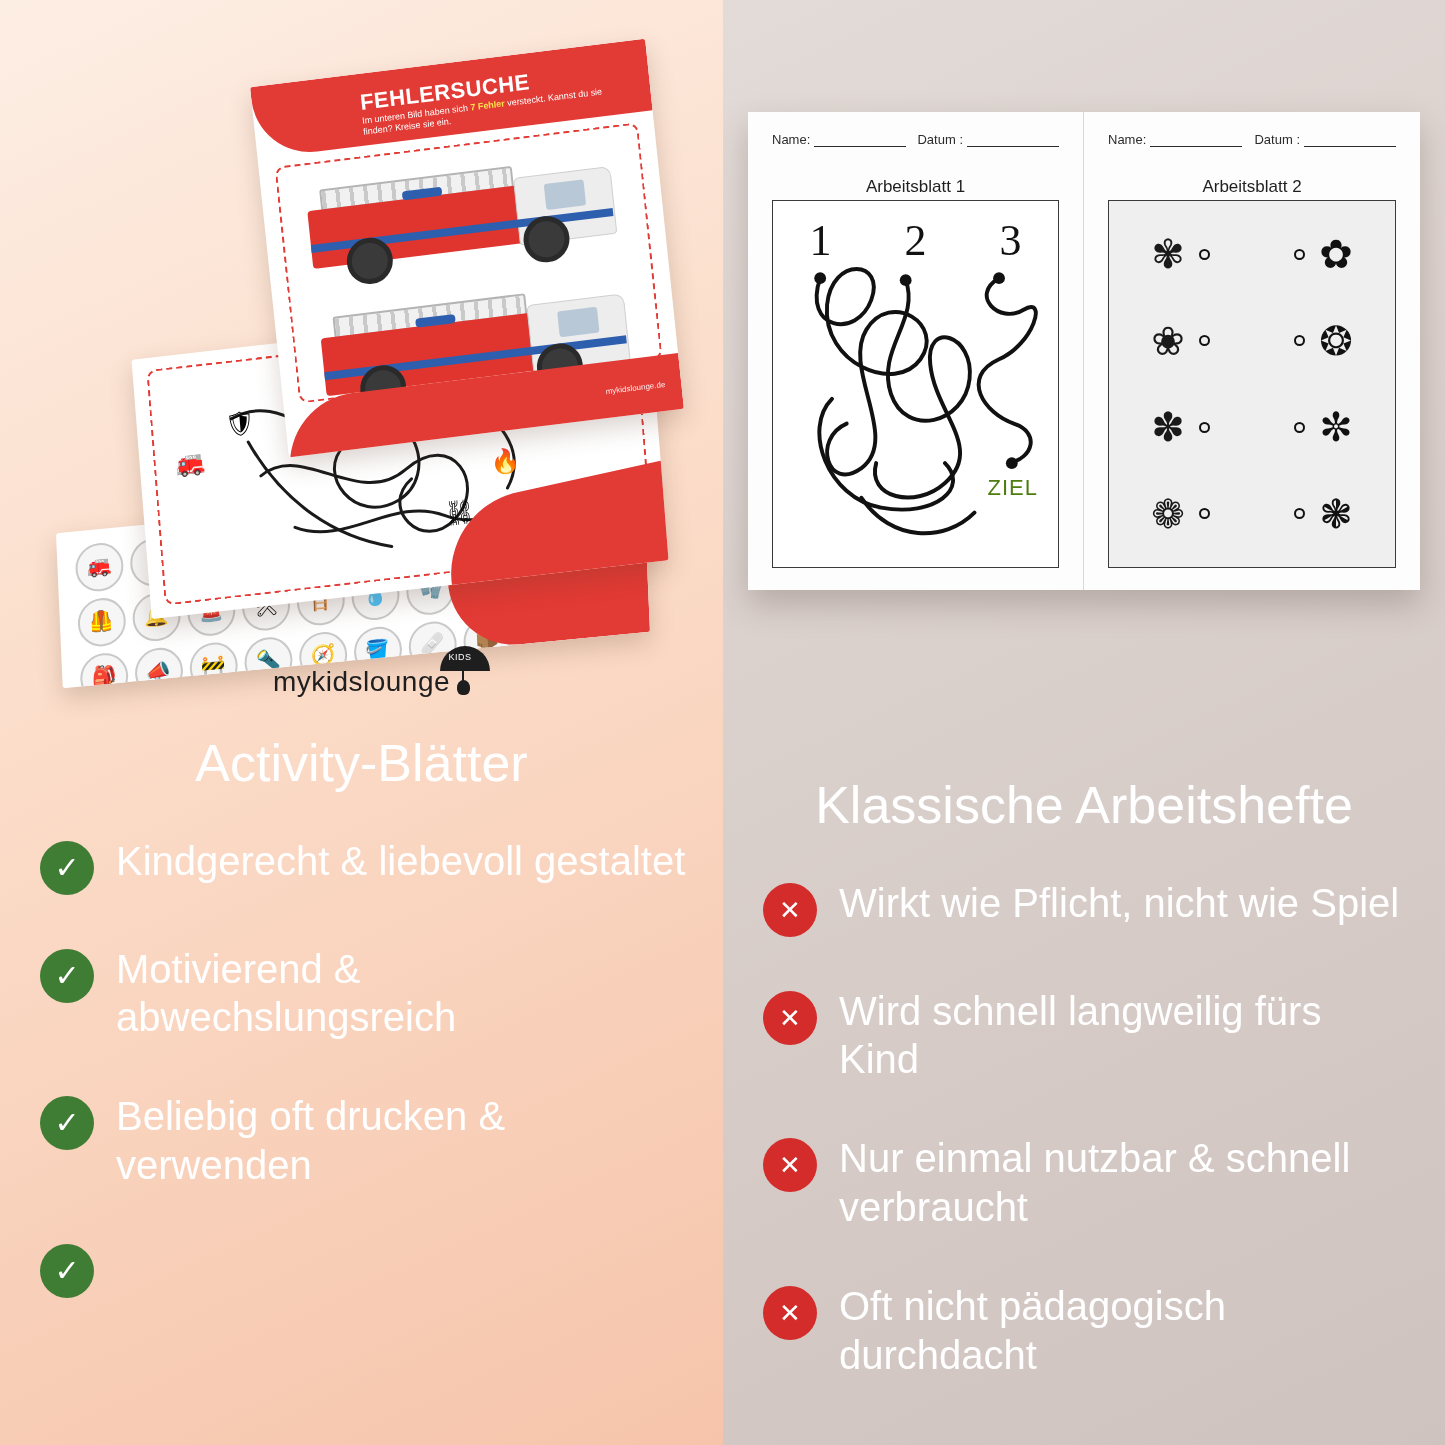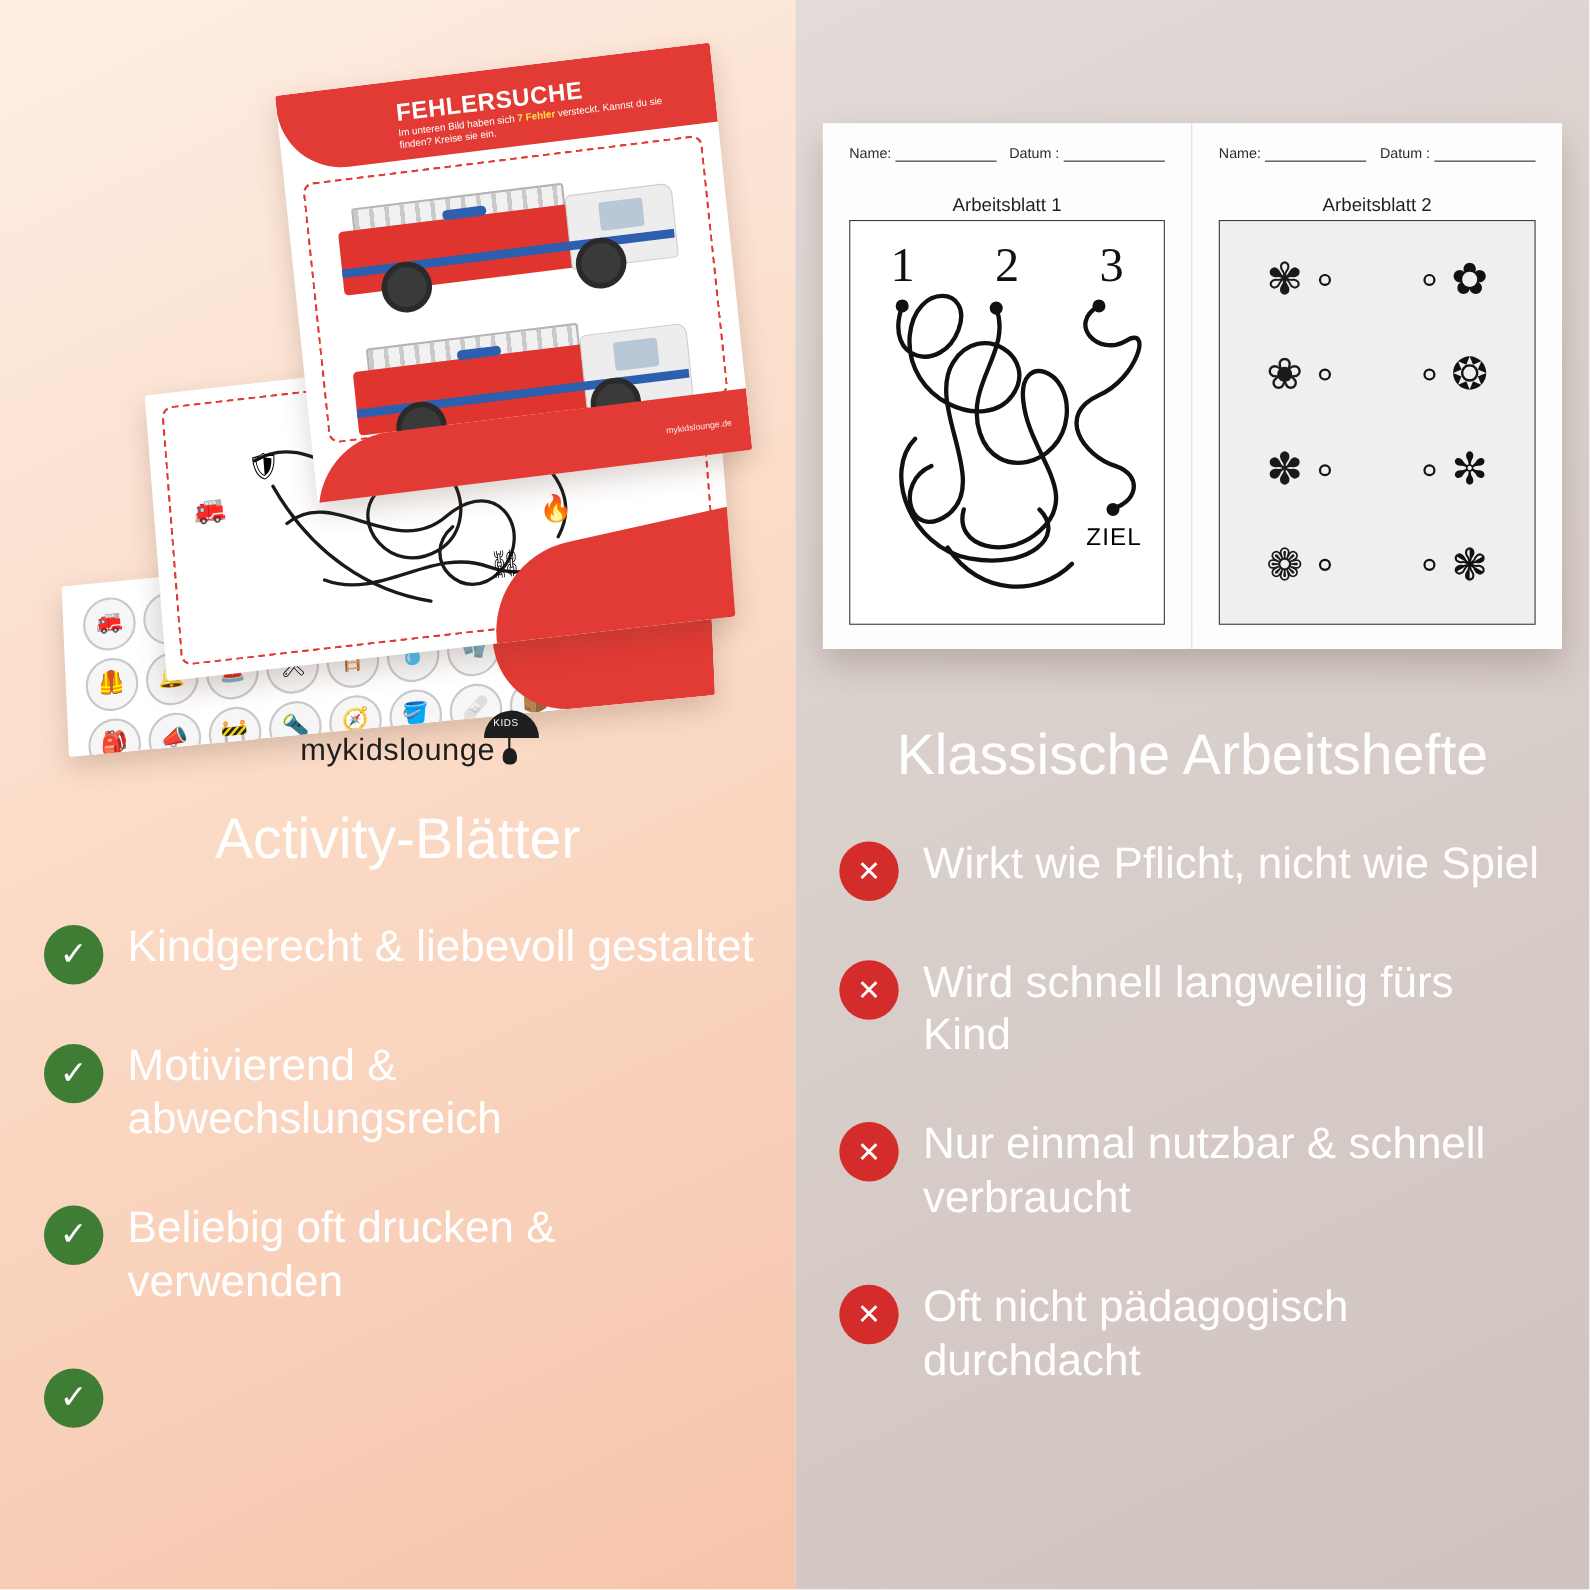--- a/index.html
+++ b/index.html
@@ -325,21 +325,21 @@
     justify-content: space-around;
     font-size: 44px;
     color: #111;
     font-family: "Liberation Serif", serif;
   }
   .ziel {
     position: absolute;
     right: 20px;
     bottom: 66px;
     font-size: 22px;
-    color: #000000;
+    color: #4d7c0f;
     letter-spacing: 1px;
   }
   .flower-cols {
     position: absolute;
     left: 0; right: 0; top: 10px; bottom: 10px;
     display: flex;
   }
   .flower-col {
     width: 50%;
     display: flex;
@@ -417,21 +417,21 @@
   
   .col-heading {
     text-align: center;
     color: #ffffff;
     font-size: 52px;
     line-height: 1.05;
     font-weight: 400;
     margin: 0 20px;
   }
   .heading-left { margin-top: 4px; }
-  .heading-right { }
+  .heading-right { margin-top: 118px; }
 
   
   .bullets {
     margin-top: 46px;
     padding: 0 34px 0 40px;
   }
   .bullet {
     display: flex;
     align-items: flex-start;
     gap: 22px;

